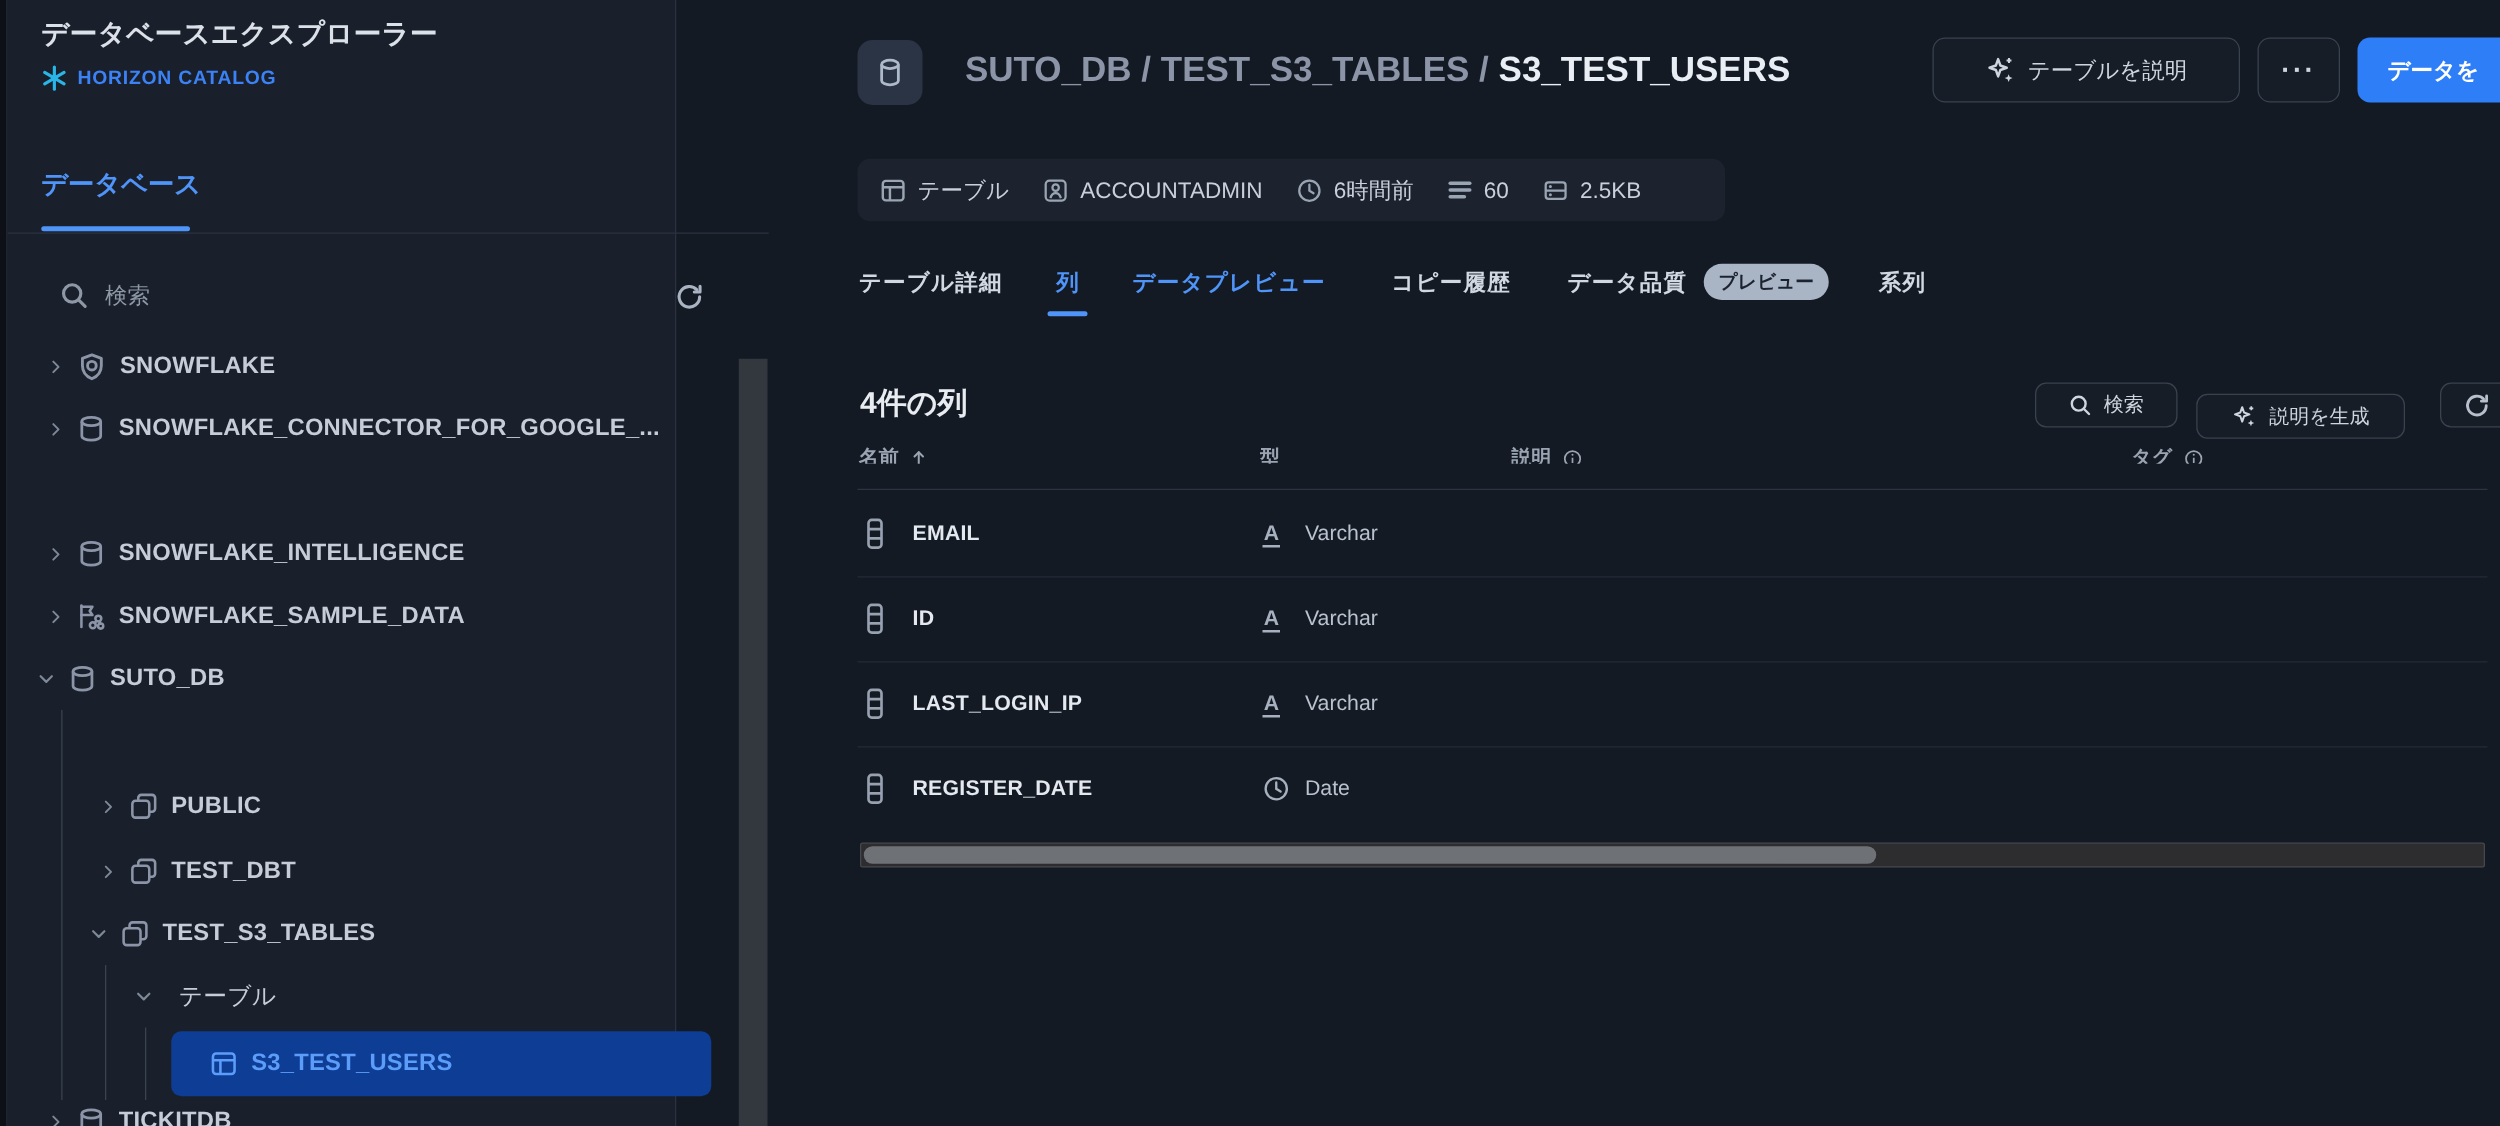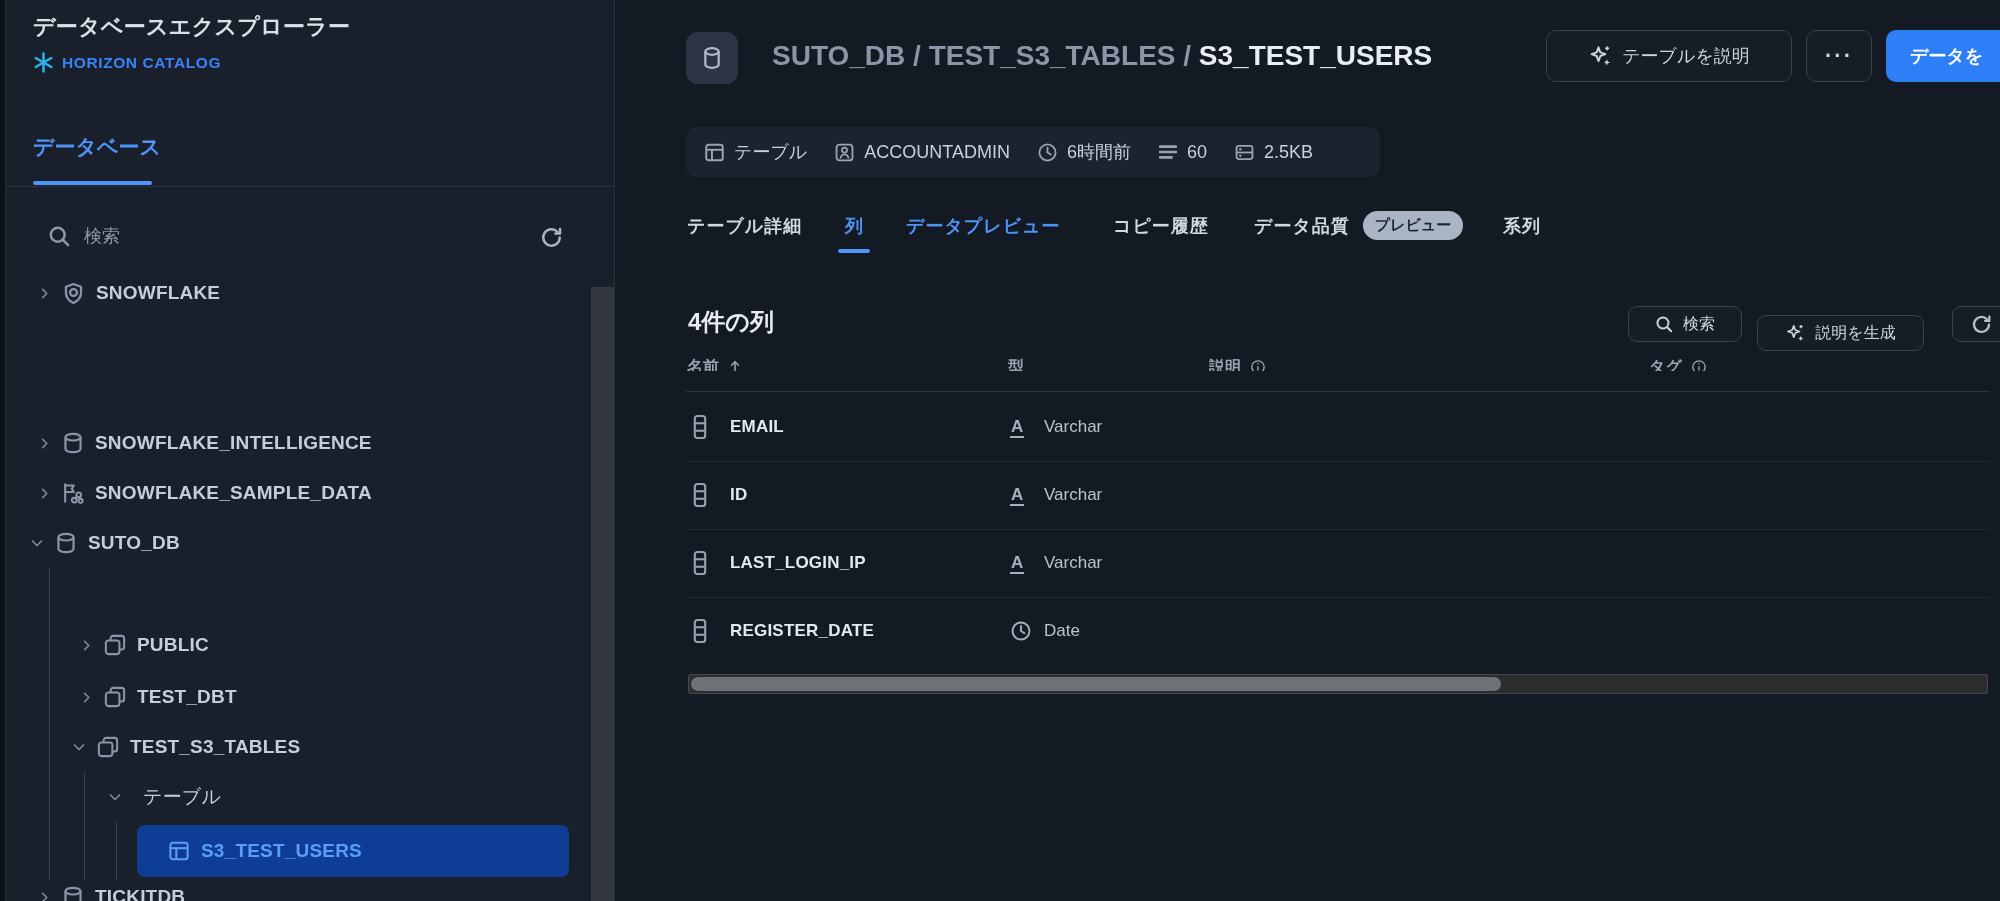--- a/index.html
+++ b/index.html
@@ -6,21 +6,21 @@
   html,body { width:2000px; height:901px; overflow:hidden; }
   body {
     font-family:"Liberation Sans", sans-serif;
     background:#141a24; color:#d0d7e0;
     position:relative;
   }
   svg { display:block; }
   .abs { position:absolute; }
 
   
-  #sidebar { position:absolute; left:0; top:0; width:615px; height:901px;
+  #sidebar { position:absolute; left:0; top:0; width:541px; height:901px;
     background:#1a202b; border-right:1px solid #2a3240; }
   #edge-strip { position:absolute; left:0; top:0; width:6px; height:901px;
     background:#0d1117; border-right:1px solid #232b38; }
   .sb-title { left:33px; top:12px; font-size:22px; font-weight:700; color:#dce1e9; letter-spacing:.3px; }
   .brand-row { left:33px; top:52px; display:flex; align-items:center; gap:8px; }
   .brand-text { color:#3b82f6; font-weight:700; font-size:15.5px; letter-spacing:.6px; }
   .sb-tab { left:33px; top:133px; font-size:21px; font-weight:700; color:#4f94f8; }
   .sb-tab-underline { left:33px; top:181px; width:119px; height:4px; background:#4f94f8; border-radius:2px; }
   .sb-header-border { left:0; top:186px; width:615px; height:1px; background:#2a3240; }
   .search-row { left:48px; top:224px; display:flex; align-items:center; gap:14px; }
@@ -137,20 +137,34 @@
       </span>
     <span class="ticon">
         <svg width="23" height="23" viewBox="0 0 14 14" fill="none" stroke="currentColor" stroke-width="1.4" stroke-linejoin="round">
           <path d="M7 1.2l4.6 1.7v3.5c0 3-1.9 5.2-4.6 6.4-2.7-1.2-4.6-3.4-4.6-6.4V2.9L7 1.2z"></path>
           <circle cx="7" cy="6.4" r="2.1"></circle>
         </svg>
       </span>
     <span class="tlabel">SNOWFLAKE</span>
   </div>
 
+  <div class="trow" style="left:38px; top:326px;">
+    <span class="chev">
+        <svg width="13" height="13" viewBox="0 0 14 14" fill="none" stroke="currentColor" stroke-width="1.7" stroke-linecap="round" stroke-linejoin="round">
+          <path d="M5 2.5l4.5 4.5L5 11.5"></path>
+        </svg>
+      </span>
+    <span class="ticon">
+        <svg width="22" height="22" viewBox="0 0 14 14" fill="none" stroke="currentColor" stroke-width="1.4">
+          <ellipse cx="7" cy="3.3" rx="4.8" ry="2.1"></ellipse>
+          <path d="M2.2 3.3v7.4c0 1.2 2.1 2.1 4.8 2.1s4.8-.9 4.8-2.1V3.3"></path>
+        </svg>
+      </span>
+    <span class="tlabel">SNOWFLAKE_CONNECTOR_FOR_GOOGLE_...</span>
+  </div>
 
 
   <div class="trow" style="left:38px; top:426px;">
     <span class="chev">
         <svg width="13" height="13" viewBox="0 0 14 14" fill="none" stroke="currentColor" stroke-width="1.7" stroke-linecap="round" stroke-linejoin="round">
           <path d="M5 2.5l4.5 4.5L5 11.5"></path>
         </svg>
       </span>
     <span class="ticon">
         <svg width="22" height="22" viewBox="0 0 14 14" fill="none" stroke="currentColor" stroke-width="1.4">
@@ -429,21 +443,21 @@
     <span class="th-text">説明</span>
     <span>
         <svg width="16" height="16" viewBox="0 0 14 14" fill="none" stroke="currentColor" stroke-width="1.2" style="margin-top:2px;">
           <circle cx="7" cy="7" r="5.4"></circle>
           <line x1="7" y1="6.3" x2="7" y2="10"></line>
           <circle cx="7" cy="4.2" r="0.7" fill="currentColor" stroke="none"></circle>
         </svg>
       </span>
   </div>
 </div>
-<div class="th" style="left:1649px; width:110px;">
+<div class="th" style="left:1705px; width:110px;">
   <div class="th-inner">
     <span class="th-text">タグ</span>
     <span>
         <svg width="16" height="16" viewBox="0 0 14 14" fill="none" stroke="currentColor" stroke-width="1.2" style="margin-top:2px;">
           <circle cx="7" cy="7" r="5.4"></circle>
           <line x1="7" y1="6.3" x2="7" y2="10"></line>
           <circle cx="7" cy="4.2" r="0.7" fill="currentColor" stroke="none"></circle>
         </svg>
       </span>
   </div>

